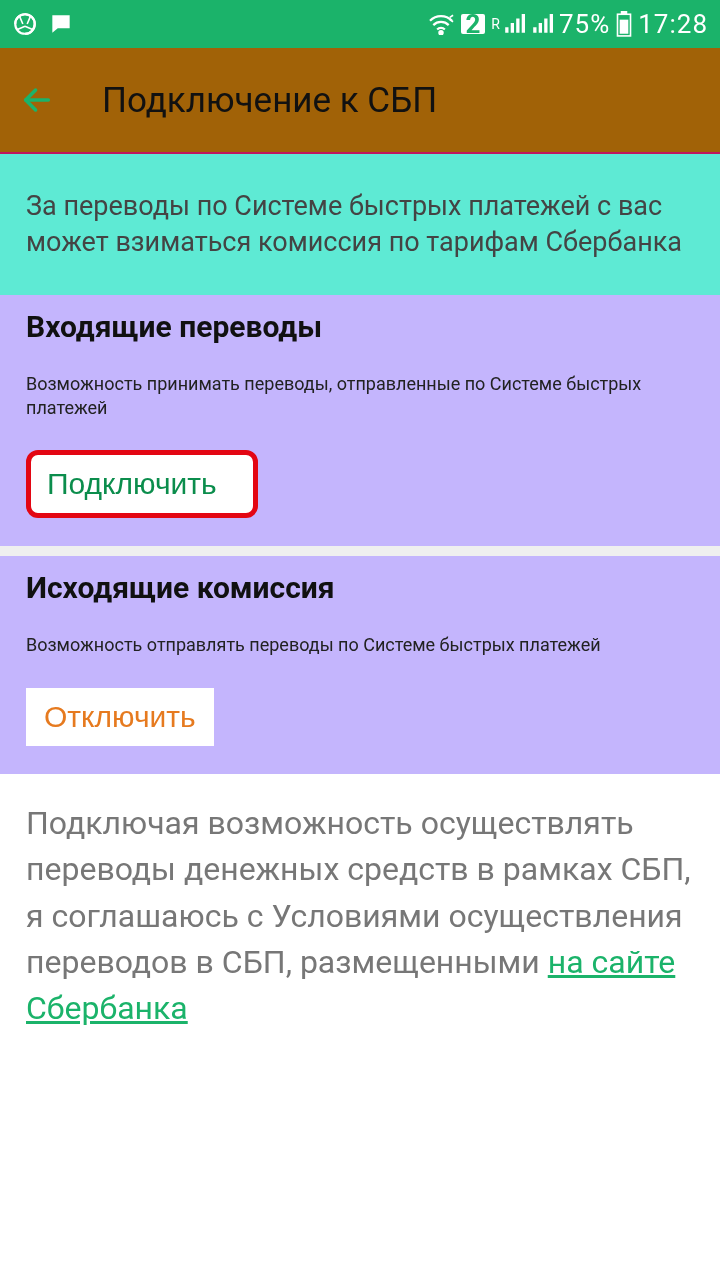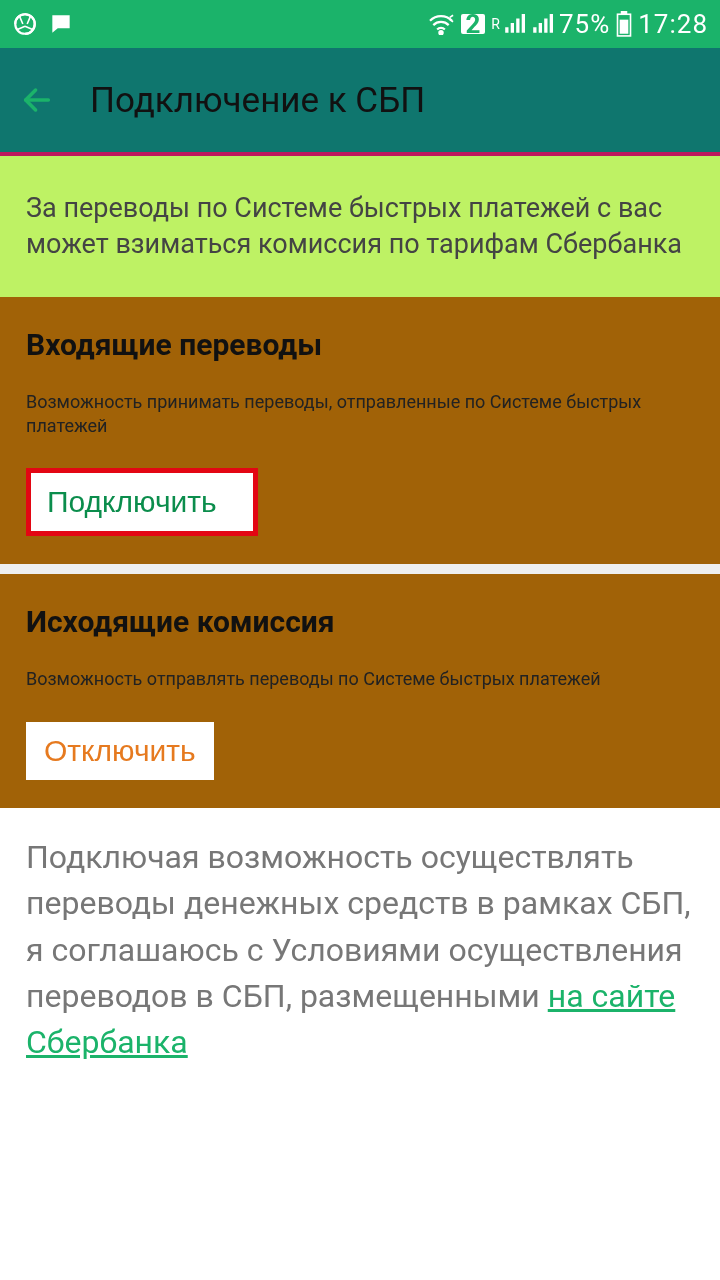--- a/index.html
+++ b/index.html
@@ -18,58 +18,58 @@
   .status-left { display: flex; align-items: center; gap: 10px; }
   .status-right { display: flex; align-items: center; gap: 6px; }
   .status-right span { font-size: 26px; letter-spacing: 1px; }
   .sim-badge {
     background: #fff; color: #1bb36a; font-weight: bold;
     font-size: 18px; padding: 0 4px; border-radius: 2px; line-height: 20px;
   }
 
   .app-bar {
     height: 104px;
-    background: #0f766e;
+    background: #a16207;
     display: flex;
     align-items: center;
     padding: 0 20px;
-    gap: 36px;
+    gap: 48px;
   }
   .back-arrow { color: #1bb36a; }
   .app-title { font-size: 35px; color: #111; font-weight: 400; }
 
   .notice {
-    background: #bef264;
+    background: #5eead4;
     padding: 34px 26px;
     font-size: 27px;
     line-height: 1.35;
     color: #444;
-    border-top: 4px solid #be185d;
+    border-top: 2px solid #be185d;
   }
 
-  .section { background: #a16207; padding: 30px 26px 28px 26px; }
+  .section { background: #c4b5fd; padding: 14px 26px 28px 26px; }
   .divider { height: 10px; background: #efefef; }
 
   .section-title {
     font-size: 30px; font-weight: 700; color: #111; margin-bottom: 28px;
   }
   .section-desc {
     font-size: 18px; color: #222; line-height: 1.35; margin-bottom: 30px;
   }
 
   .action-btn {
     display: inline-block;
     font-size: 30px;
     font-weight: 500;
     padding: 12px 18px;
     background: #fff;
     border: none;
     cursor: pointer;
   }
-  .green { color: #0b8d4c; }
+  .green { color: #0b8d4c; border-radius: 12px; }
   .orange { color: #e67a1f; }
   .highlight-red { border: 5px solid #e30613; padding: 12px 36px 12px 16px; }
 
   .agreement {
     padding: 0 26px;
     font-size: 32px;
     color: #777;
     line-height: 1.45;
     margin-top: 26px;
   }

